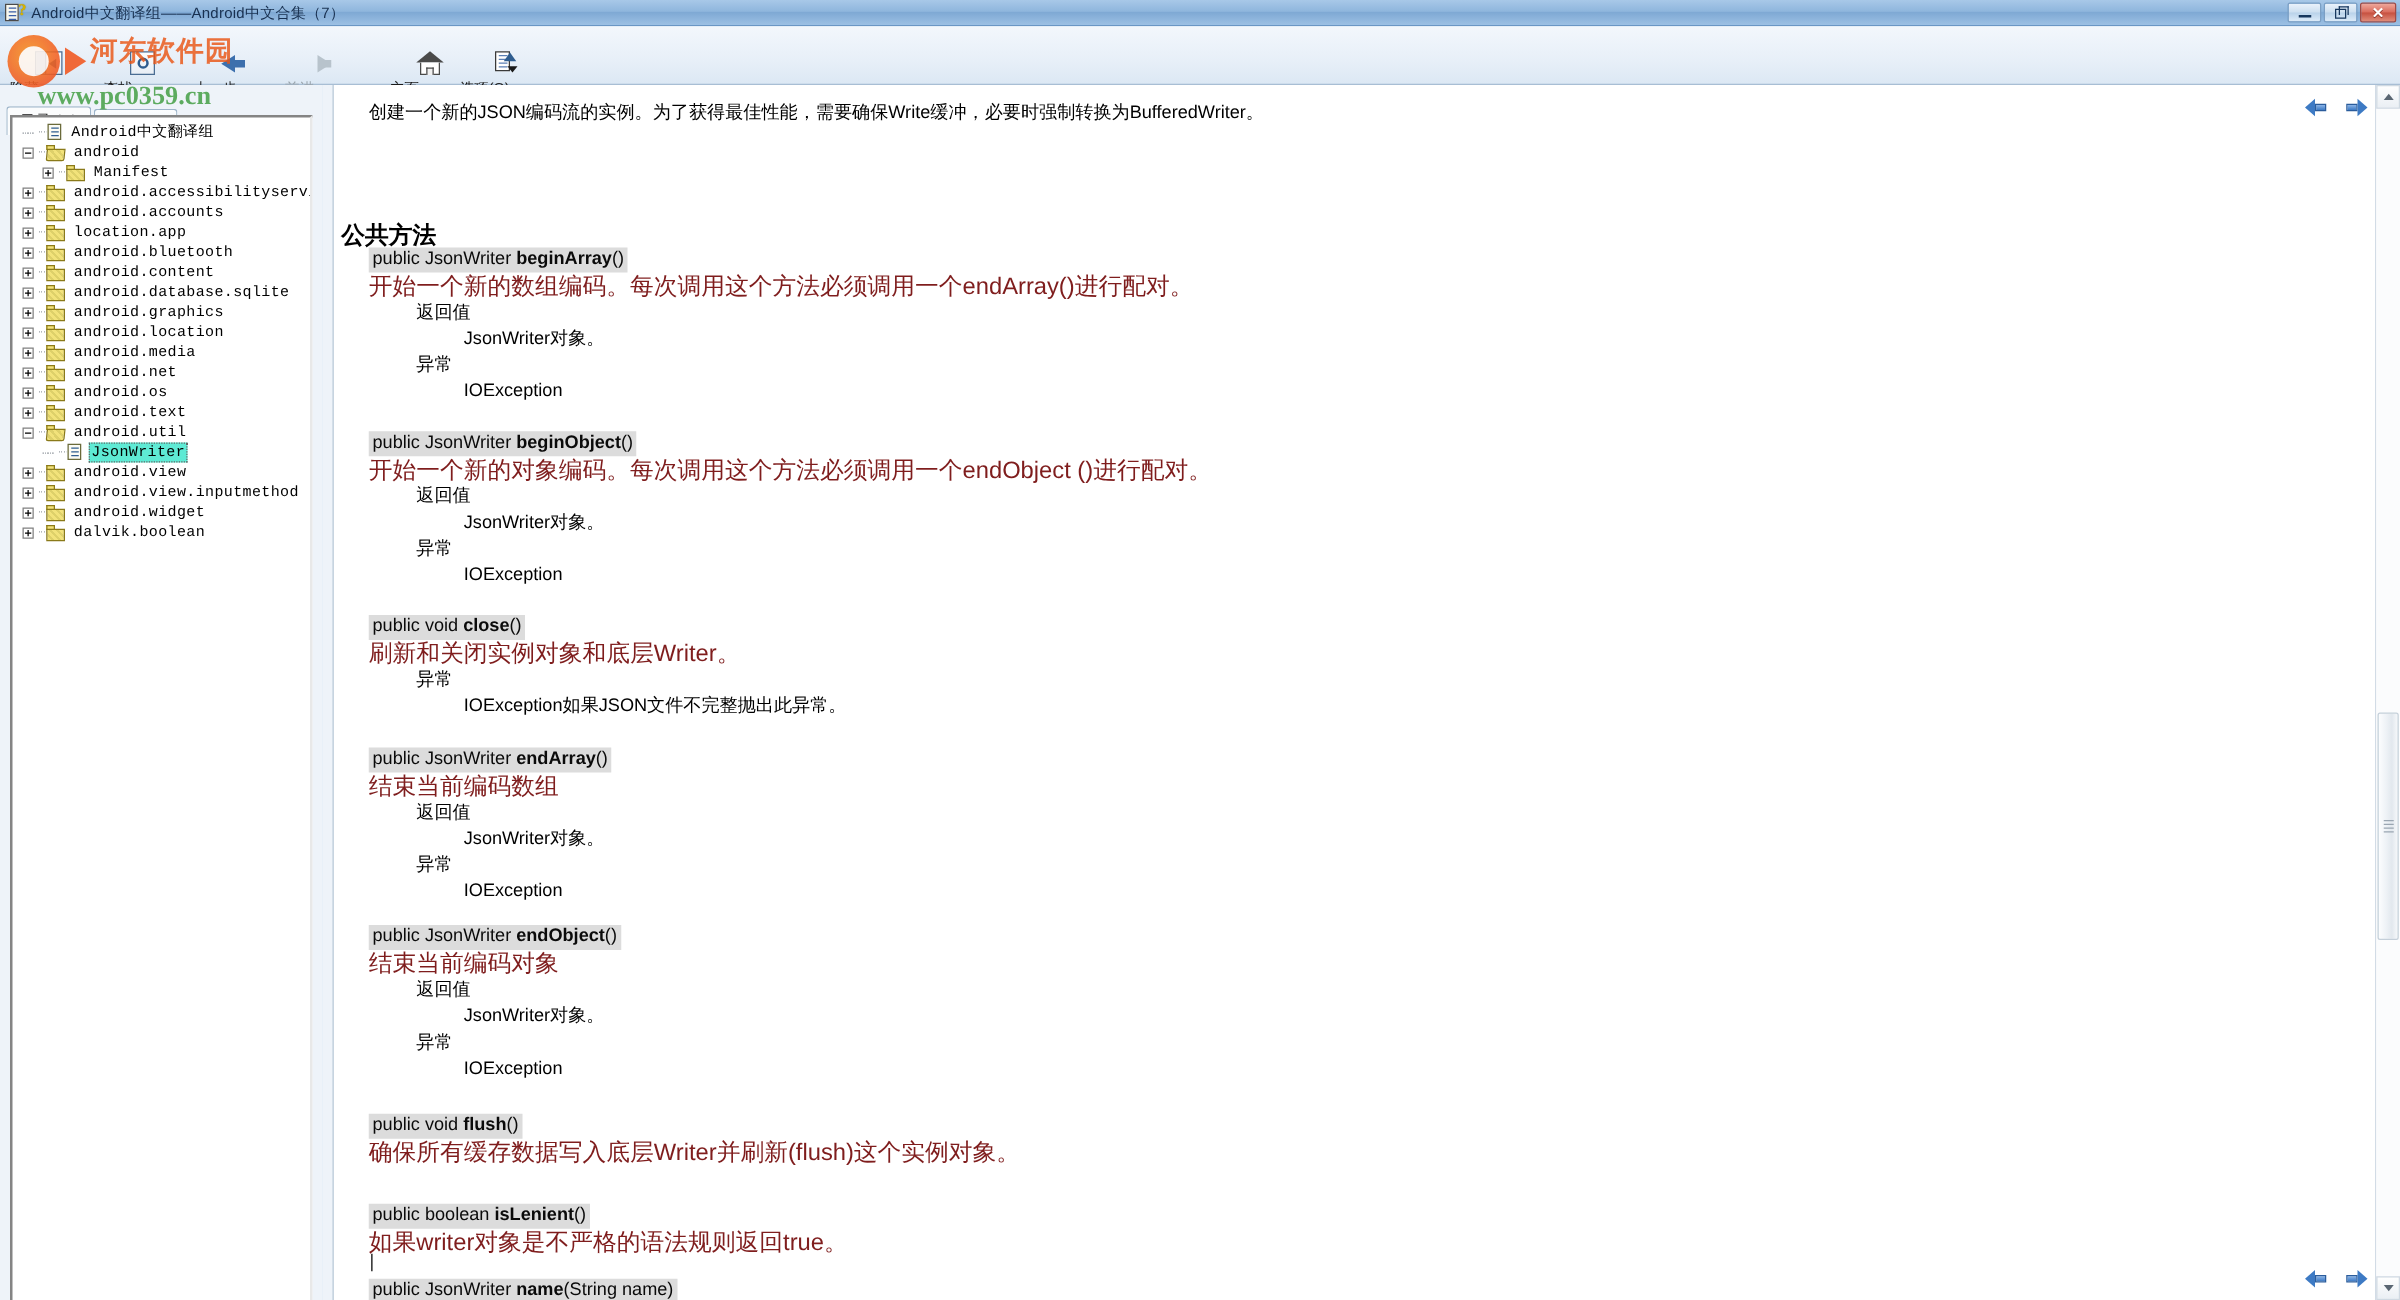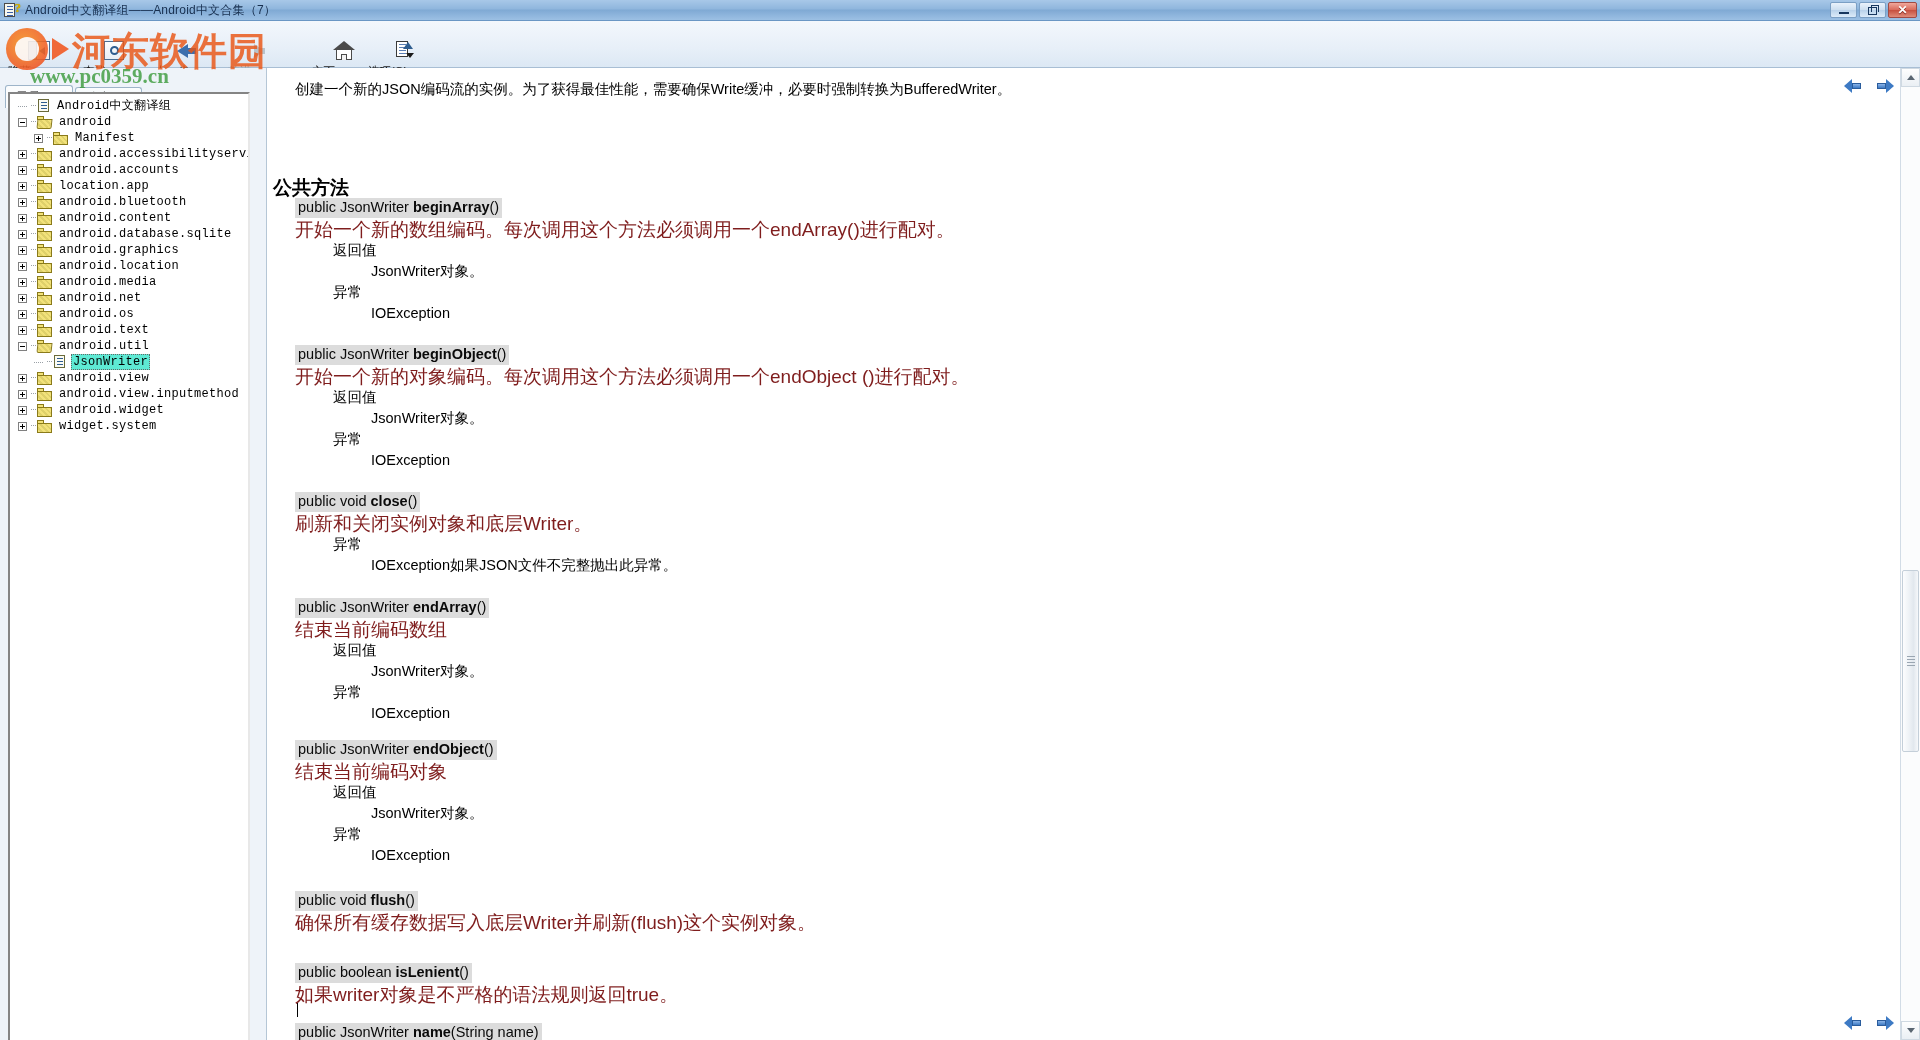--- a/index.html
+++ b/index.html
@@ -290,21 +290,21 @@
   .wm-play{
     position:absolute; left:52px; top:24px;
     width:0;height:0;
     border-top:11px solid transparent;
     border-bottom:11px solid transparent;
     border-left:17px solid #f15a24;
     opacity:0.9;
   }
   .wm-text {
     position:absolute; left:72px; top:12px;
-    font-size:38px; font-weight:bold;
+    font-size:22px; font-weight:bold;
     color:#ea5514;
     opacity:0.82;
     font-family:"Liberation Sans", sans-serif;
     letter-spacing:1px;
     white-space:nowrap;
     text-align:right;
   }
   .wm-url {
     position:absolute; left:30px; top:50px;
     font-size:21px; font-weight:bold;
@@ -920,21 +920,21 @@
             <span class="tlabel">android.widget</span>
           </div>
           <div class="tnode">
             <div class="tindent" style="width: 6px;"></div>
             <div class="tbox plus"></div>
             <div class="tconn"></div>
             <div class="ic-folder">
               <div class="ft"></div>
               <div class="fb"></div>
             </div>
-            <span class="tlabel">widget.system</span>
+            <span class="tlabel">dalvik.boolean</span>
           </div>
         </div>
     </div>
   </div>
 
   <div class="splitter"></div>
 
   <div class="content">
 
     <div class="nav-arrows top">

